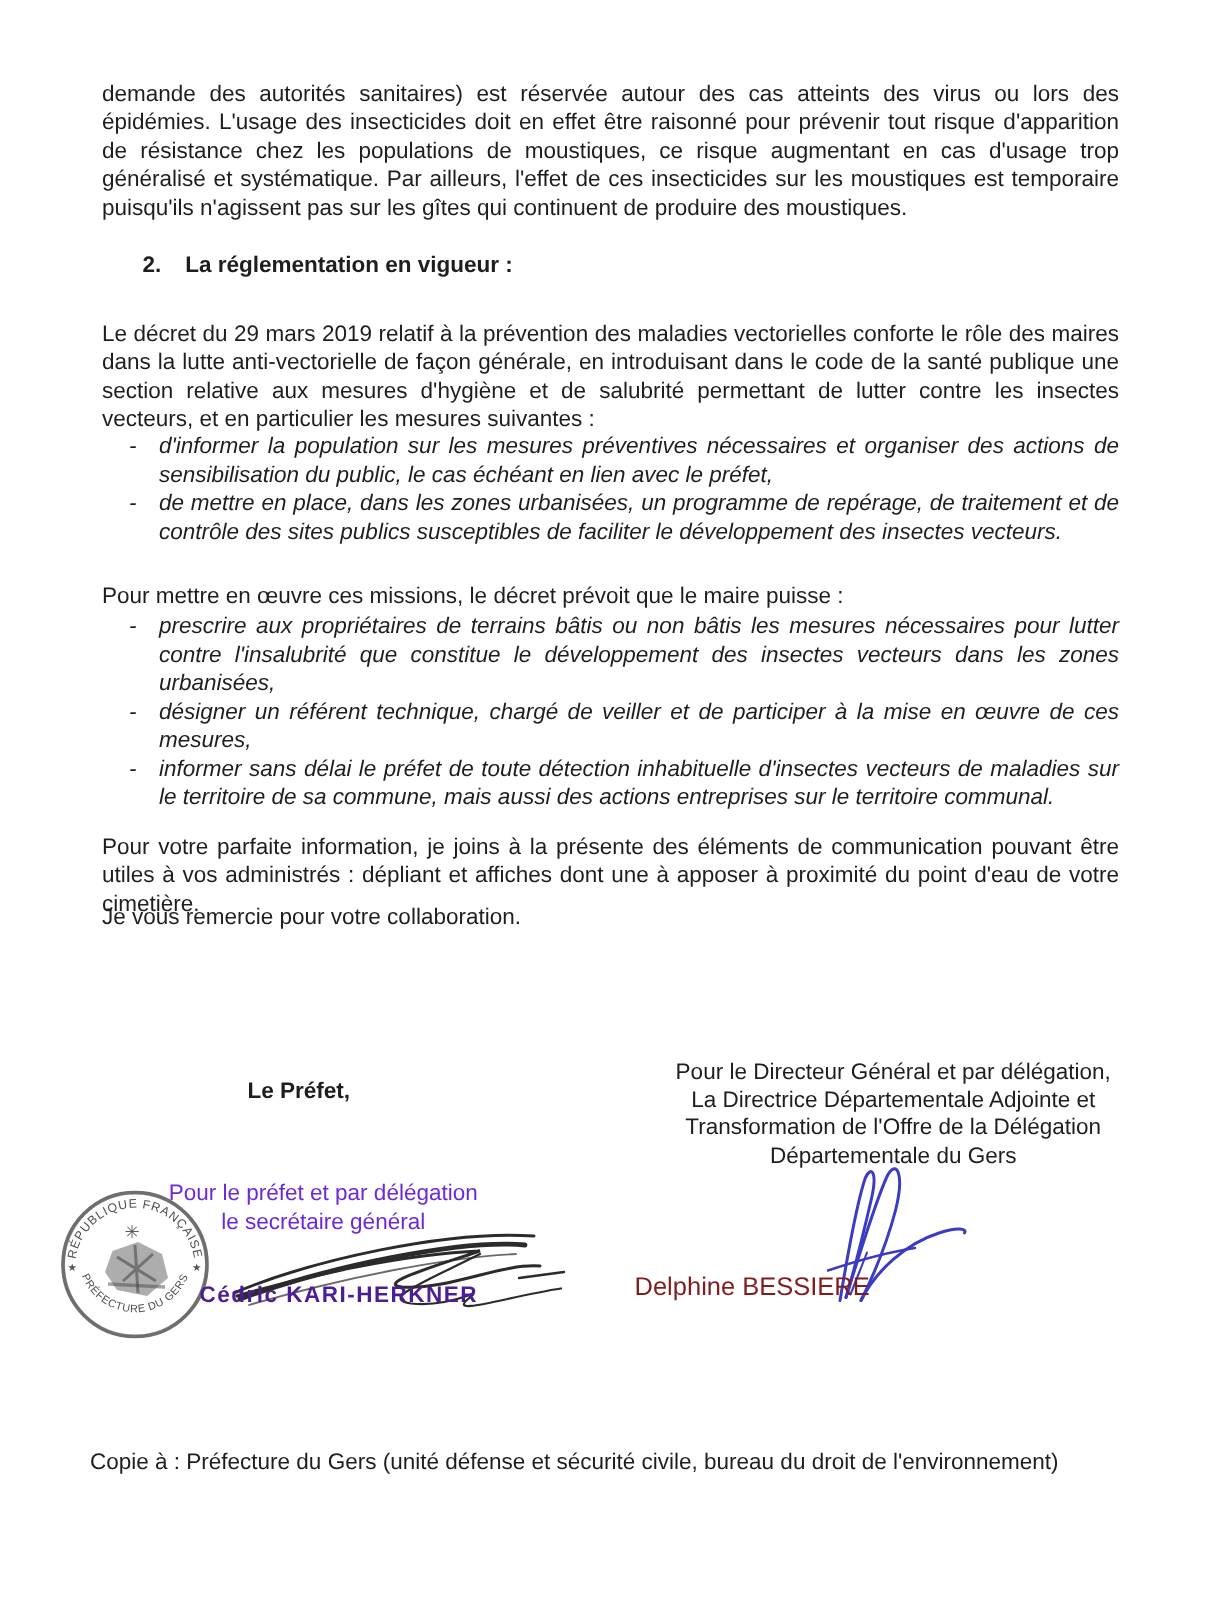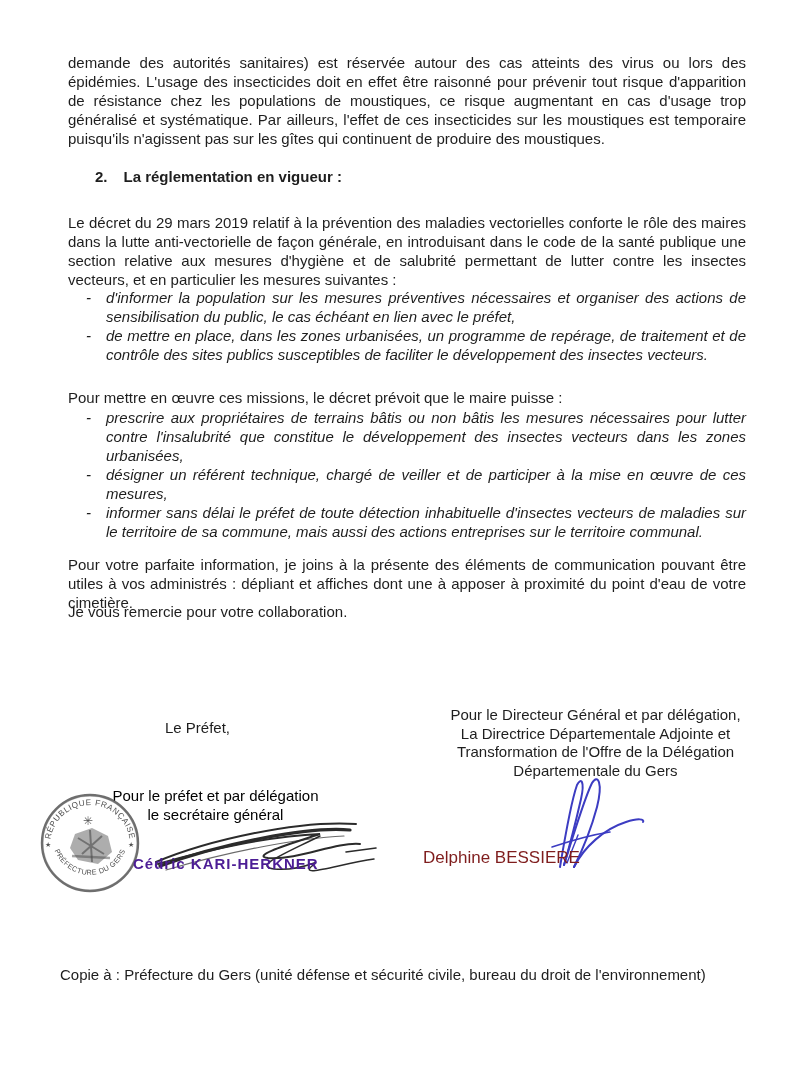--- a/index.html
+++ b/index.html
@@ -36,30 +36,31 @@
     text-align:justify;
     font-style:italic;
   }
   ul.dash-list li::before{
     content:"-";
     position:absolute;left:18px;top:0;
   }
   .sig-left-title{
     position:absolute;left:165px;top:719px;
     font-size:15px;
+    font-weight:bold;
   }
   .sig-right-block{
     position:absolute;left:423px;top:706px;width:345px;
     font-size:15px;line-height:18.5px;
     text-align:center;
   }
   .delegation-block{
     position:absolute;left:98px;top:786px;width:235px;
     font-size:15px;line-height:19px;text-align:center;
-    color:#000000;
+    color:#6d28d9;
   }
   .sig-name-left{
     position:absolute;left:133px;top:855px;
     font-size:15px;font-weight:600;
     color:#4c1d95;letter-spacing:1px;
   }
   .sig-name-right{
     position:absolute;left:423px;top:848px;width:345px;
     font-size:17px;text-align:left;
     color:#7f1d1d;

